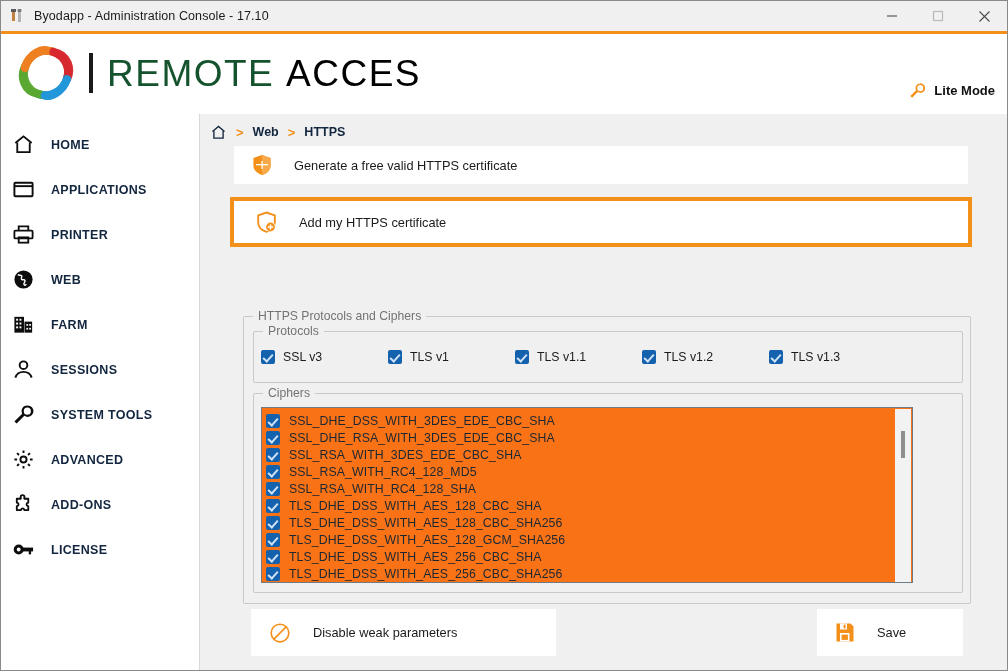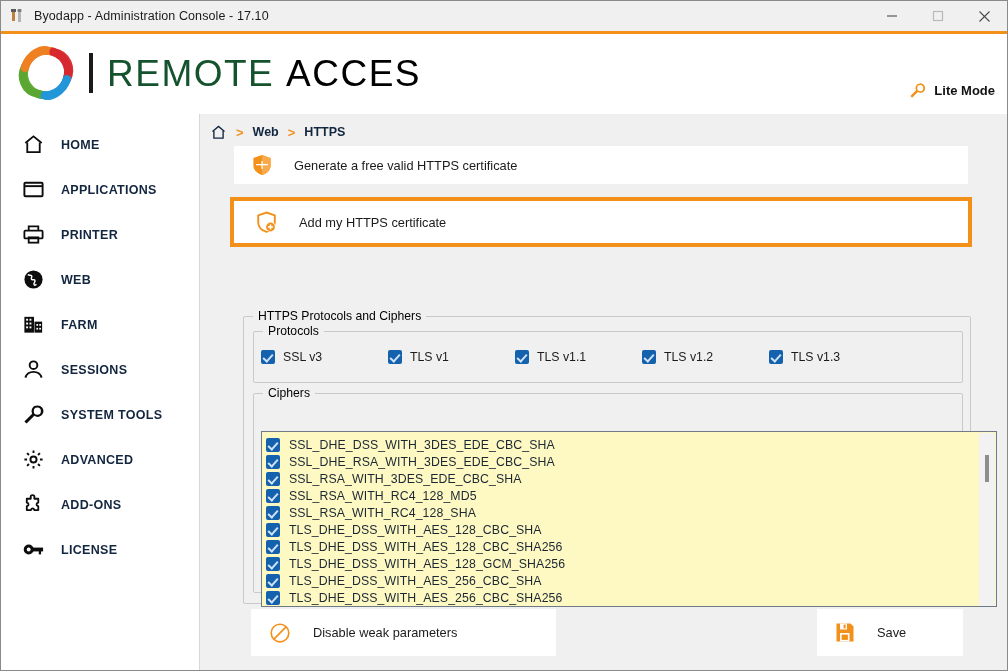--- a/index.html
+++ b/index.html
@@ -102,21 +102,21 @@
   
   .sidebar {
     position: absolute; left: 0; top: 113px;
     width: 199px; height: 556px;
     background: #ffffff;
     border-right: 1px solid #d8d8d8;
     padding-top: 8px;
   }
   .nav-item {
     display: flex; align-items: center;
-    height: 45px; padding-left: 20px; gap: 16px;
+    height: 45px; padding-left: 10px; gap: 16px;
     cursor: default;
   }
   .nav-icon {
     width: 24px; height: 24px; flex: 0 0 24px;
     display: flex; align-items: center; justify-content: center;
     color: #0d0d0d;
   }
   .nav-label {
     font-size: 12.5px; font-weight: bold;
     color: #12263f; letter-spacing: .3px;
@@ -153,21 +153,21 @@
   
   .outer-fs {
     position: absolute; left: 42px; top: 202px;
     width: 728px; height: 288px;
     border: 1px solid #c9c9c9;
     border-radius: 2px;
   }
   .fs-legend {
     position: absolute; top: -8px; left: 9px;
     background: #f0f0f0; padding: 0 5px;
-    font-size: 12.2px; color: #000000;
+    font-size: 12.2px; color: #737373;
   }
   .inner-fs {
     position: absolute; left: 9px; top: 14px;
     width: 710px; height: 52px;
     border: 1px solid #c9c9c9; border-radius: 2px;
   }
   .protocols-row {
     display: flex; align-items: center;
     height: 100%; padding-left: 7px;
   }
@@ -190,25 +190,24 @@
     transform: rotate(42deg);
   }
 
   .ciphers-fs {
     position: absolute; left: 9px; top: 76px;
     width: 710px; height: 200px;
     border: 1px solid #c9c9c9; border-radius: 2px;
   }
   .cipher-list {
     position: absolute; left: 7px; top: 13px;
-    width: 736px; height: 176px;
-    background: #fef9c3;
+    width: 652px; height: 176px;
+    background: #f97316;
     border: 1px solid #6e7b86;
     overflow: hidden;
-    margin-top: 24px;
   }
   .cipher-rows { padding: 4px 0 0 4px; }
   .cipher-row {
     display: flex; align-items: center;
     height: 17px; gap: 9px;
   }
   .cipher-name {
     font-size: 12.3px; color: #1b2733;
     letter-spacing: .1px; white-space: nowrap;
   }

